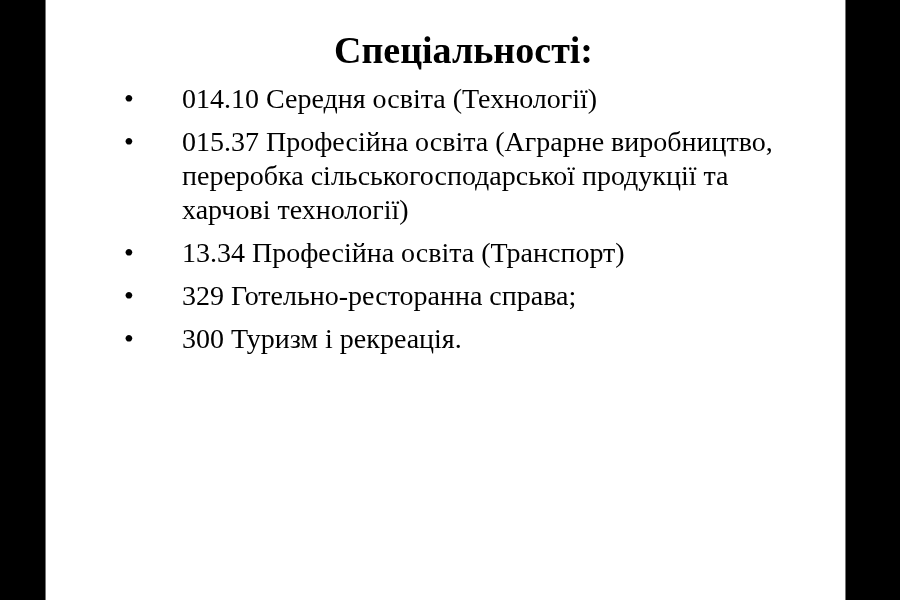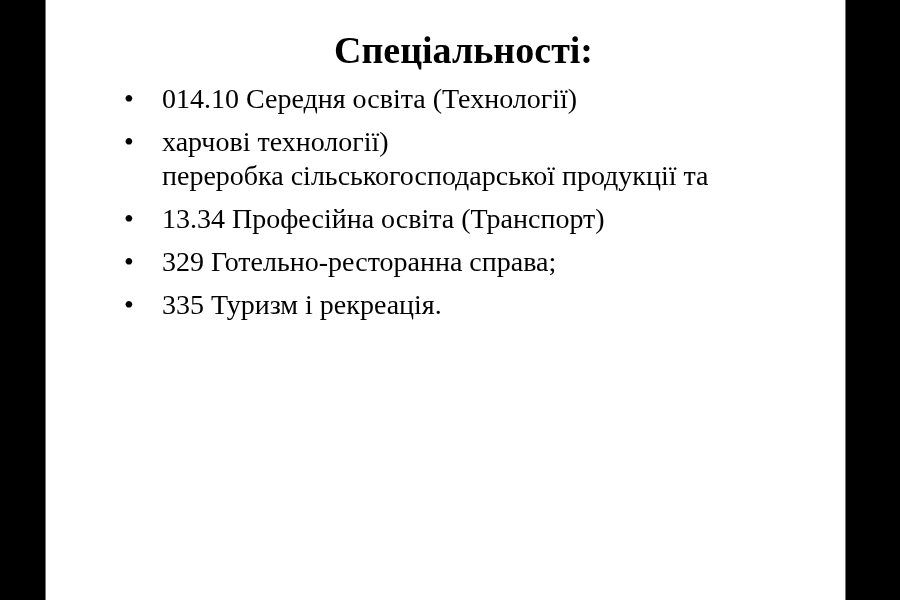--- a/index.html
+++ b/index.html
@@ -52,20 +52,21 @@
   .bullet-marker {
     flex: 0 0 38px;
     width: 38px;
   }
   .bullet-text {
     flex: 1 1 auto;
     max-width: 650px;
   }
   .bullet-line {
     display: block;
+    margin-left: 20px;
   }
 </style>
 </head>
 <body>
 
 <div class="stage" style="background: rgb(0, 0, 0);">
   <div class="slide" style="background: rgb(255, 255, 255); color: rgb(0, 0, 0); border-left-color: rgb(117, 117, 117); border-right-color: rgb(117, 117, 117);">
 
     <h1 class="slide-title">Спеціальності:</h1>
 
@@ -74,41 +75,42 @@
       <li class="bullet-item">
         <span class="bullet-marker">•</span>
         <div class="bullet-text">
           <span class="bullet-line">014.10 Середня освіта (Технології)</span>
         </div>
       </li>
 
       <li class="bullet-item">
         <span class="bullet-marker">•</span>
         <div class="bullet-text">
+          <span class="bullet-line">015.37 Професійна освіта (Аграрне виробництво,</span>
+          <span class="bullet-line">переробка сільськогосподарської продукції та</span>
           <span class="bullet-line">харчові технології)</span>
-          <span class="bullet-line">переробка сільськогосподарської продукції та</span>
         </div>
       </li>
 
       <li class="bullet-item">
         <span class="bullet-marker">•</span>
         <div class="bullet-text">
           <span class="bullet-line">13.34 Професійна освіта (Транспорт)</span>
         </div>
       </li>
 
       <li class="bullet-item">
         <span class="bullet-marker">•</span>
         <div class="bullet-text">
           <span class="bullet-line">329 Готельно-ресторанна справа;</span>
         </div>
       </li>
 
       <li class="bullet-item">
         <span class="bullet-marker">•</span>
         <div class="bullet-text">
-          <span class="bullet-line">335 Туризм і рекреація.</span>
+          <span class="bullet-line">300 Туризм і рекреація.</span>
         </div>
       </li>
 
     </ul>
   </div>
 </div>
 
 </body></html>

